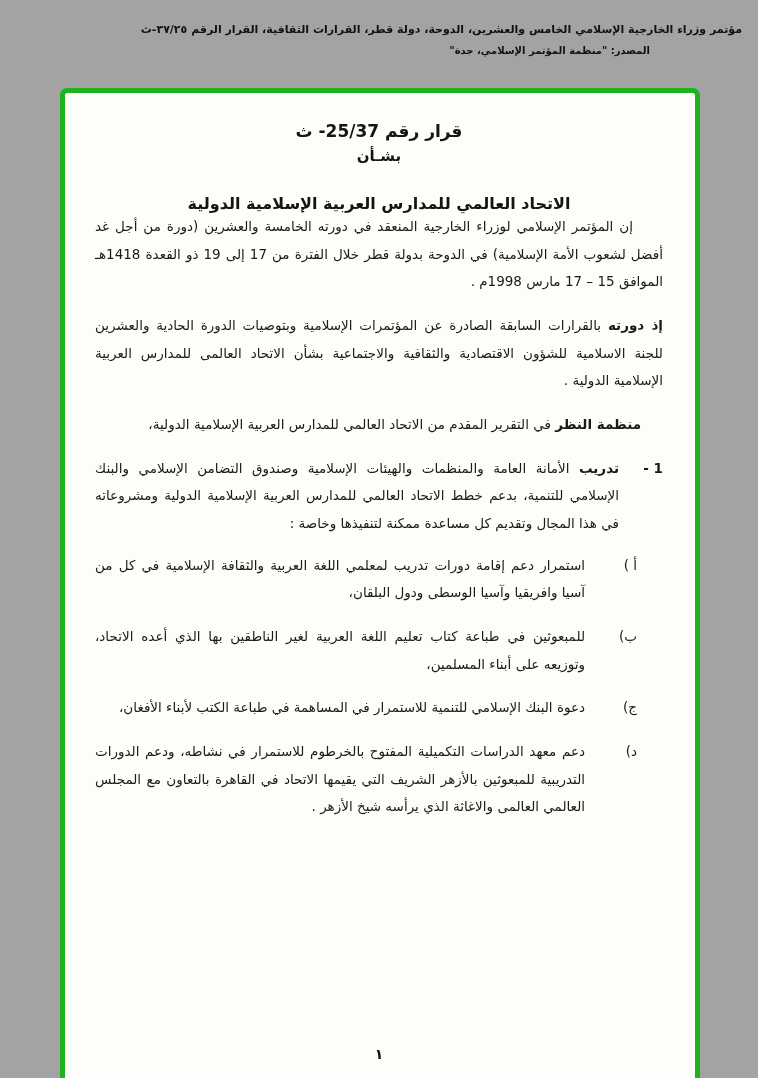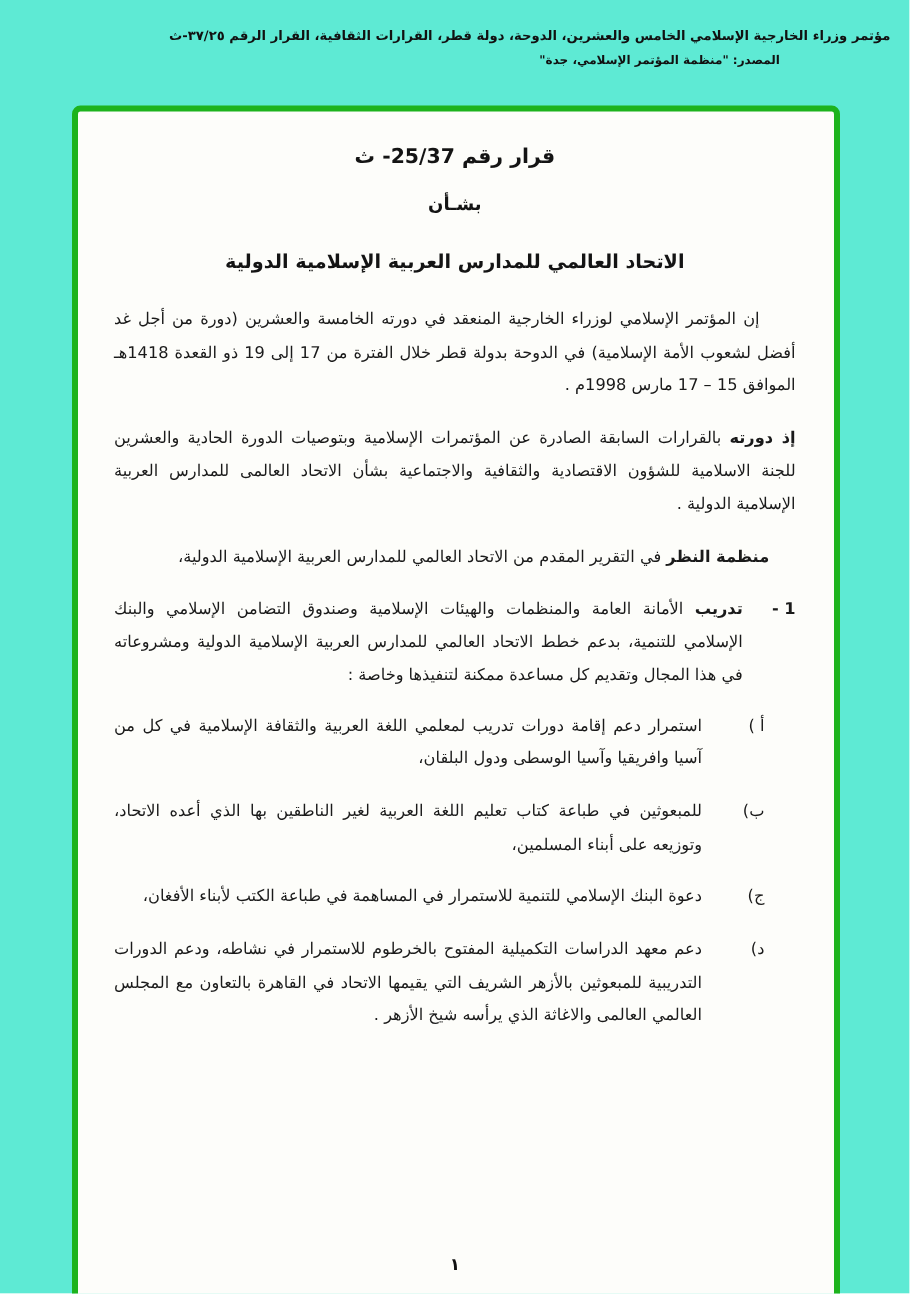--- a/index.html
+++ b/index.html
@@ -11,21 +11,21 @@
     position: relative;
     width: 758px;
     height: 1078px;
     font-family: "DejaVu Sans", sans-serif;
     color: #1c1c1c;
     overflow: hidden;
   }
   .page {
     position: absolute;
     inset: 0;
-    background: #5eead4;
+    background: #a3a3a3;
     direction: rtl;
   }
   
   .doc-header {
     position: absolute;
     top: 22px;
     right: 16px;
     left: 16px;
     direction: rtl;
     text-align: right;
@@ -62,33 +62,32 @@
   .title-block { text-align: center; margin-top: 4px; }
   .title-line1 {
     font-size: 17px;
     font-weight: bold;
     letter-spacing: 1px;
     color: #141414;
   }
   .title-line2 {
     font-size: 15px;
     font-weight: bold;
-    margin-top: 20px;
+    margin-top: 6px;
     letter-spacing: 4px;
     color: #141414;
   }
   .title-line3 {
     font-size: 16px;
     font-weight: bold;
     margin-top: 29px;
     color: #141414;
   }
   
   .body-text {
-    margin-top: 26px;
     font-size: 13.5px;
     line-height: 2.05;
     text-align: justify;
     color: #1a1a1a;
   }
   p.para { margin: 0 0 16px 0; }
   p.para.indent1 { text-indent: 30px; }
   p.para.indent2 { text-indent: 22px; }
   .lead { font-weight: bold; }
   

